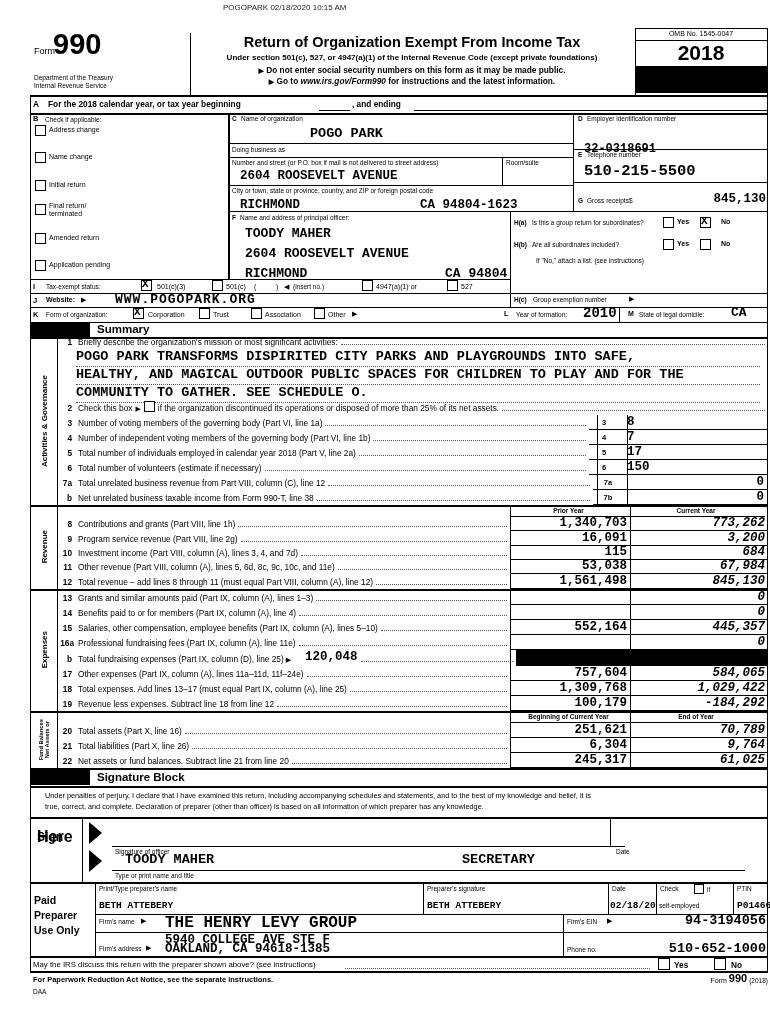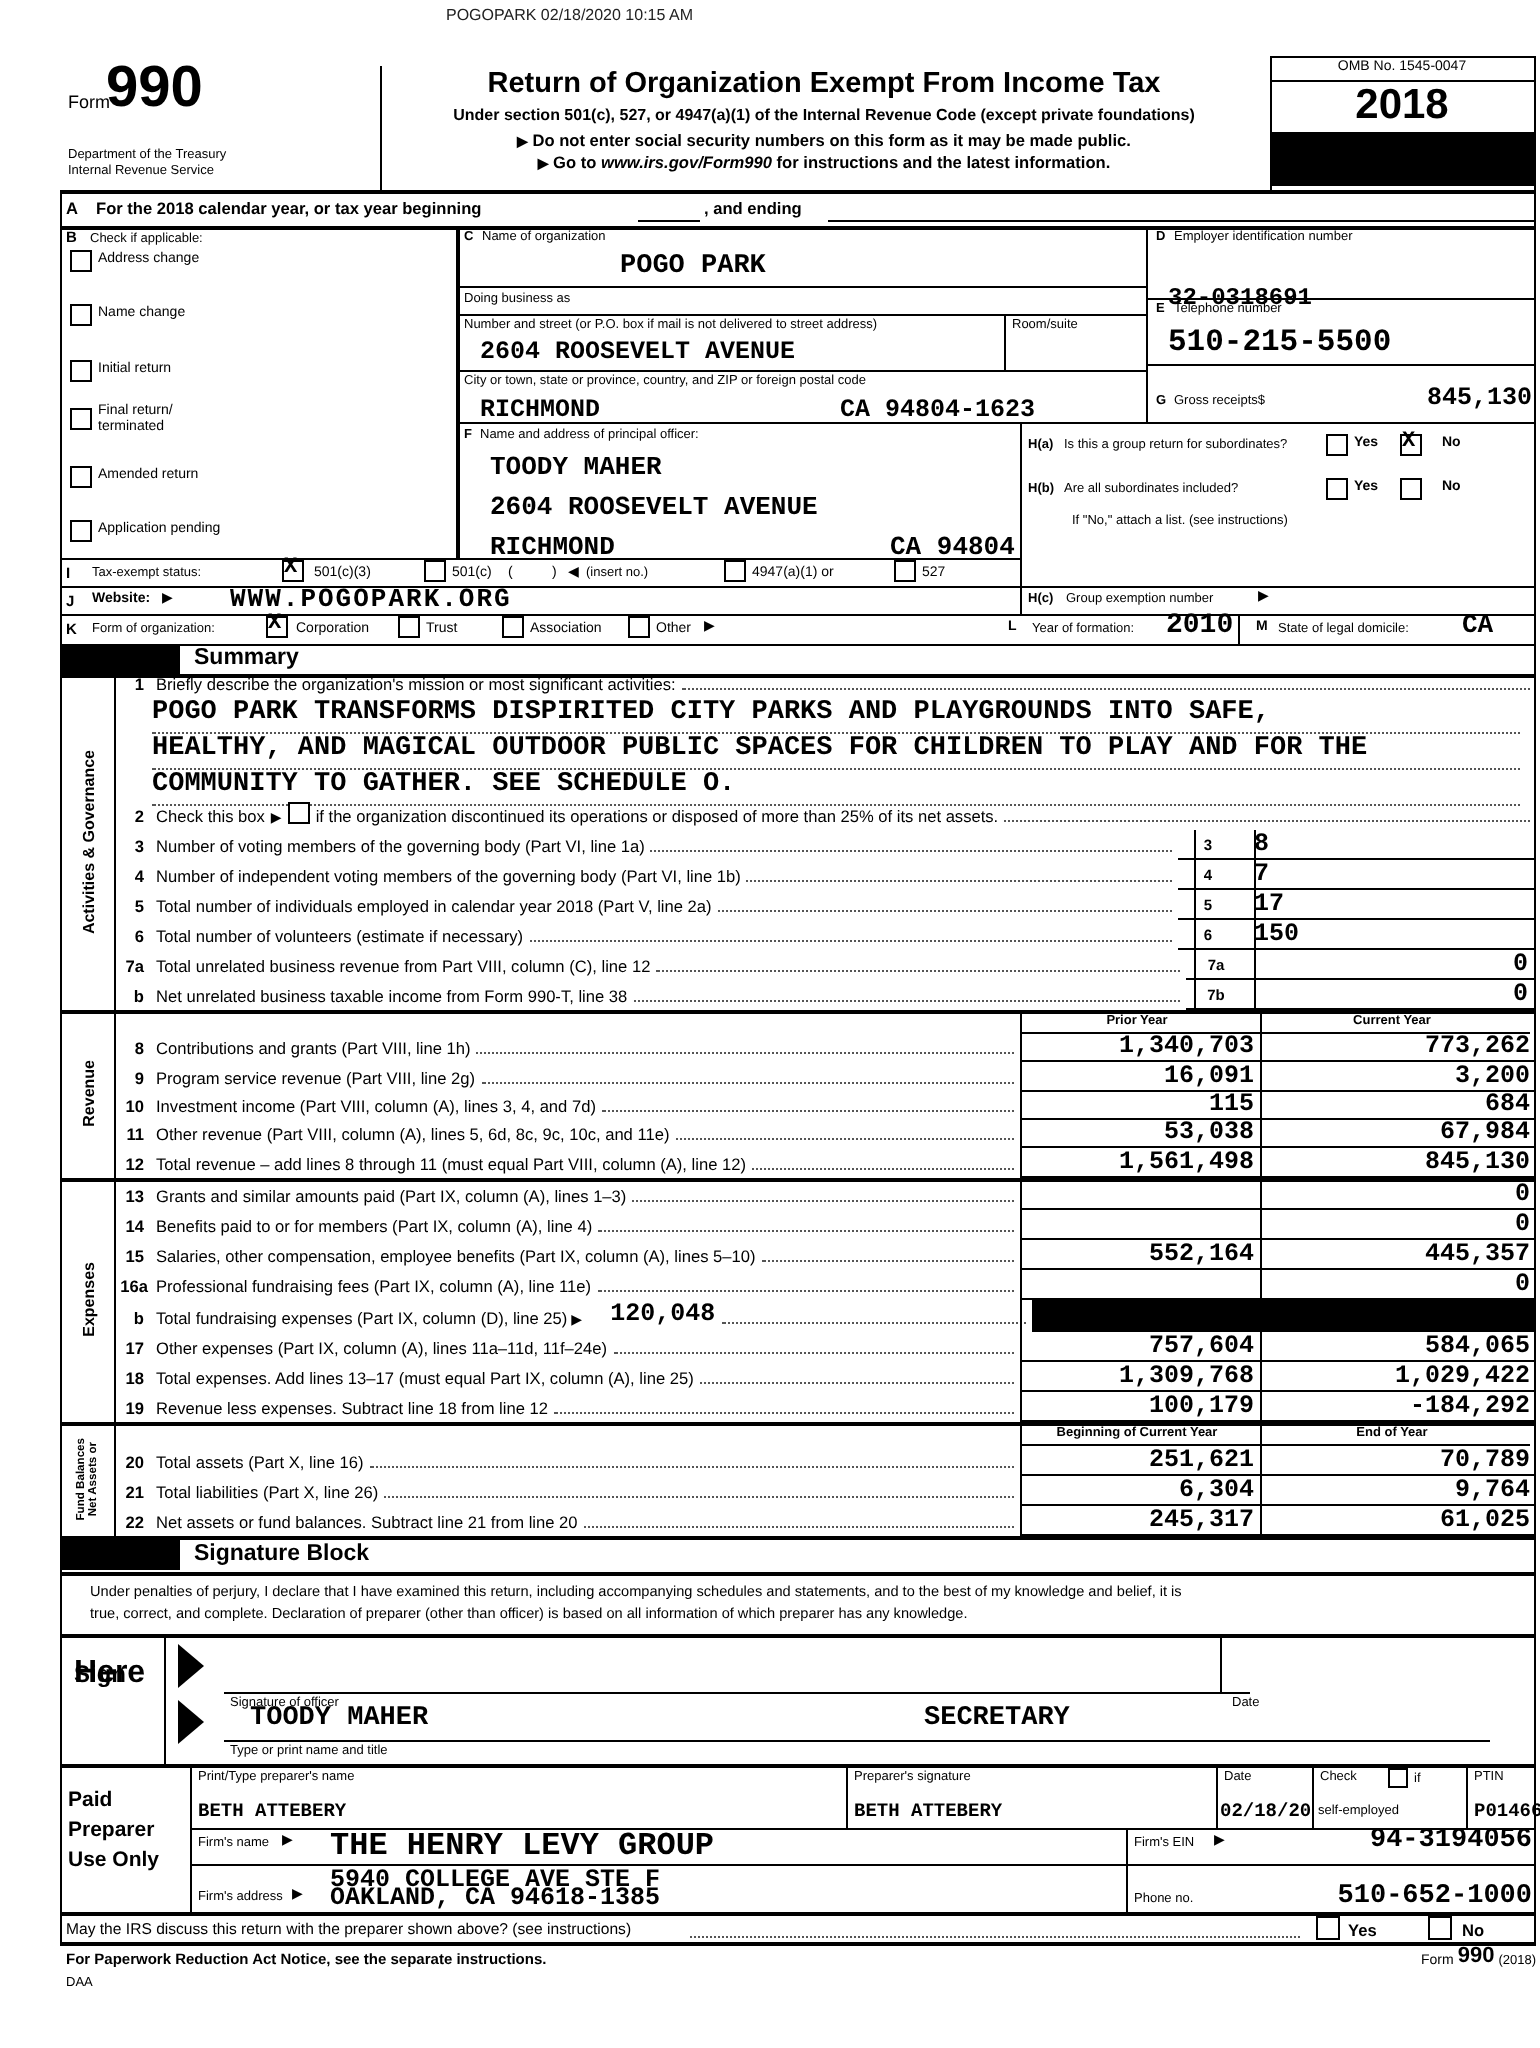--- a/index.html
+++ b/index.html
@@ -24,21 +24,21 @@
   .rl{font-size:8.3px;margin-left:6px;white-space:nowrap;padding-bottom:2px;}
   .dots{flex:1;border-bottom:1px dotted #555;margin:0 3px 4px 3px;min-width:6px;}
   .ncell{flex:none;width:30px;border-bottom:1px solid #000;text-align:center;font:bold 7.5px "Liberation Sans",sans-serif;align-self:stretch;display:flex;align-items:flex-end;justify-content:center;padding-bottom:2px;}
   .vcell{flex:none;width:141px;border-bottom:1px solid #000;align-self:stretch;display:flex;align-items:flex-end;
          font-family:"Liberation Mono",monospace;font-weight:bold;font-size:12.5px;line-height:1;padding-bottom:1px;}
   .vcell.left{justify-content:flex-start;padding-left:8px;}
   .vcell.right{justify-content:flex-end;padding-right:4px;}
   .sp{flex:none;}
   .pc,.cc{flex:none;border-bottom:1px solid #000;align-self:stretch;display:flex;align-items:flex-end;justify-content:flex-end;
          font-family:"Liberation Mono",monospace;font-weight:bold;font-size:12.5px;line-height:1;padding:0 3px 1px 0;}
-  .pc{width:117px;} .cc{width:135px;}
+  .pc{width:117px;} .cc{width:135px;font-style:italic;}
   .hcell{flex:none;border-bottom:1px solid #000;align-self:stretch;display:flex;align-items:flex-end;justify-content:center;
          font:bold 6.5px "Liberation Sans",sans-serif;padding-bottom:2px;}
   .vtxt{writing-mode:vertical-rl;transform:rotate(180deg);font-family:"Liberation Sans",sans-serif;font-weight:bold;}
   .tri{position:absolute;width:0;height:0;border-left:13px solid #000;border-top:11px solid transparent;border-bottom:11px solid transparent;}
   .missionrow{position:absolute;left:76px;width:684px;border-bottom:1px dotted #555;
               font-family:"Liberation Mono",monospace;font-weight:bold;font-size:13.5px;line-height:1;padding-bottom:2px;white-space:nowrap;}
 </style>
 </head>
 <body>
 

